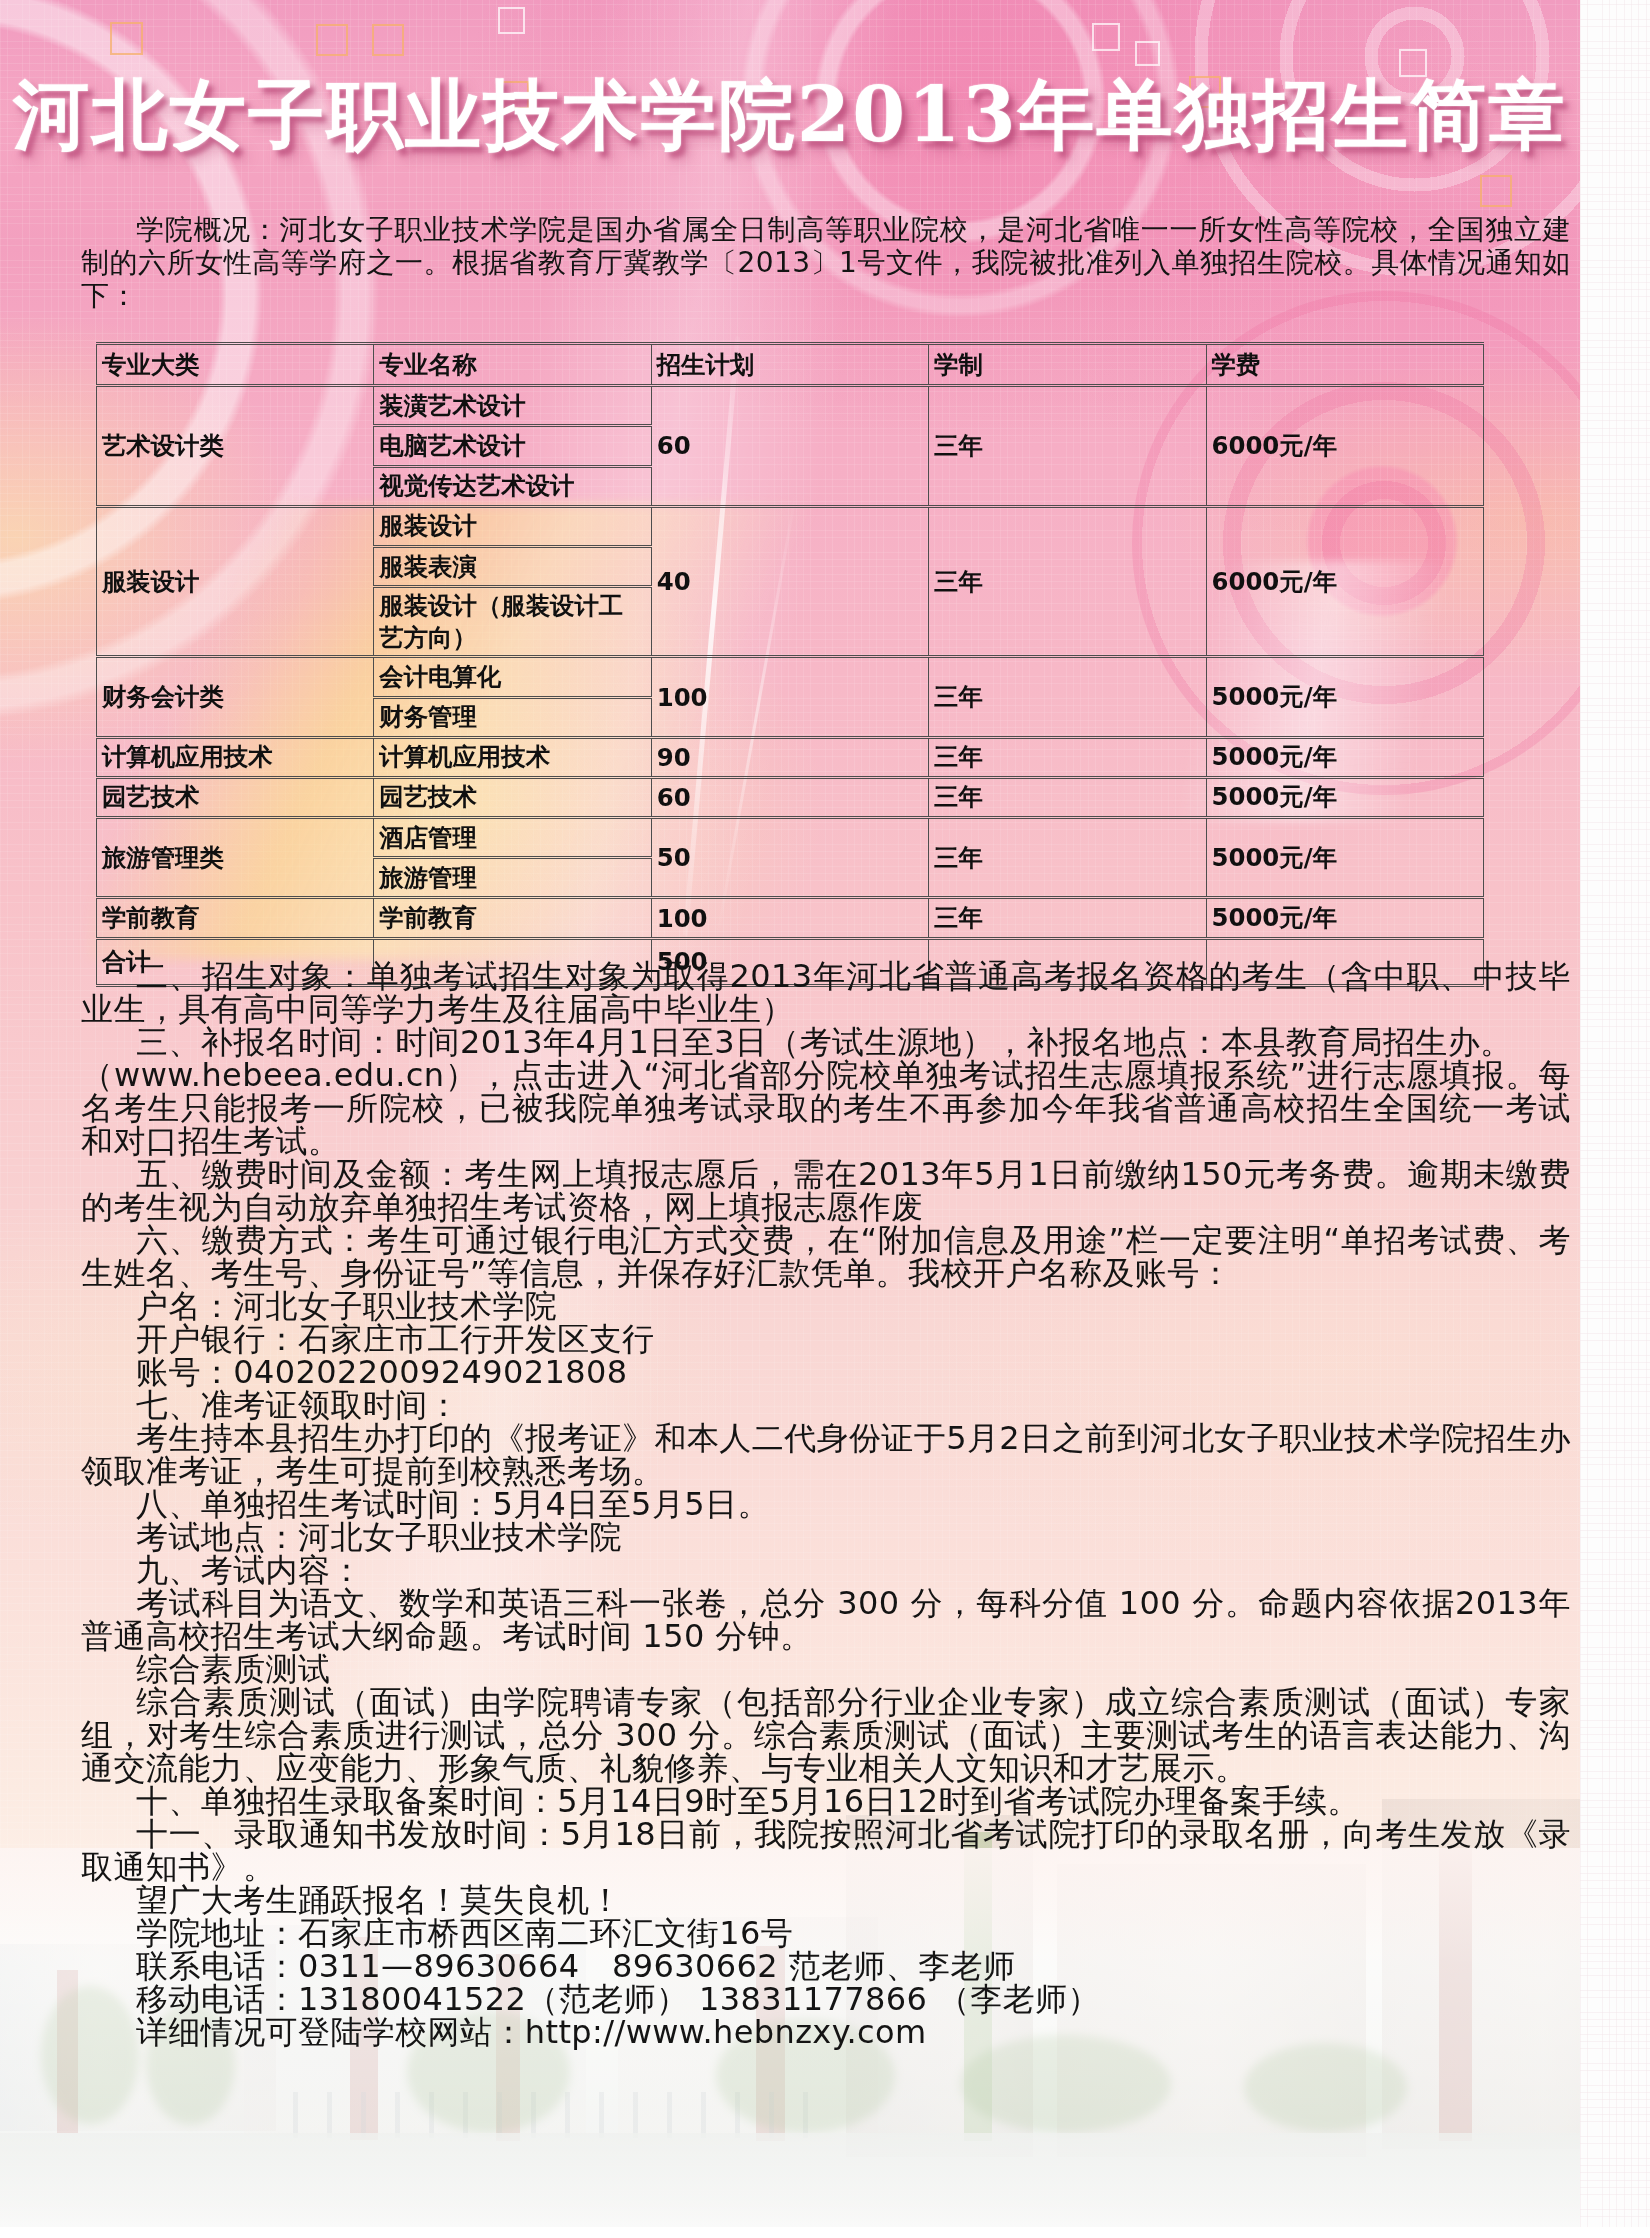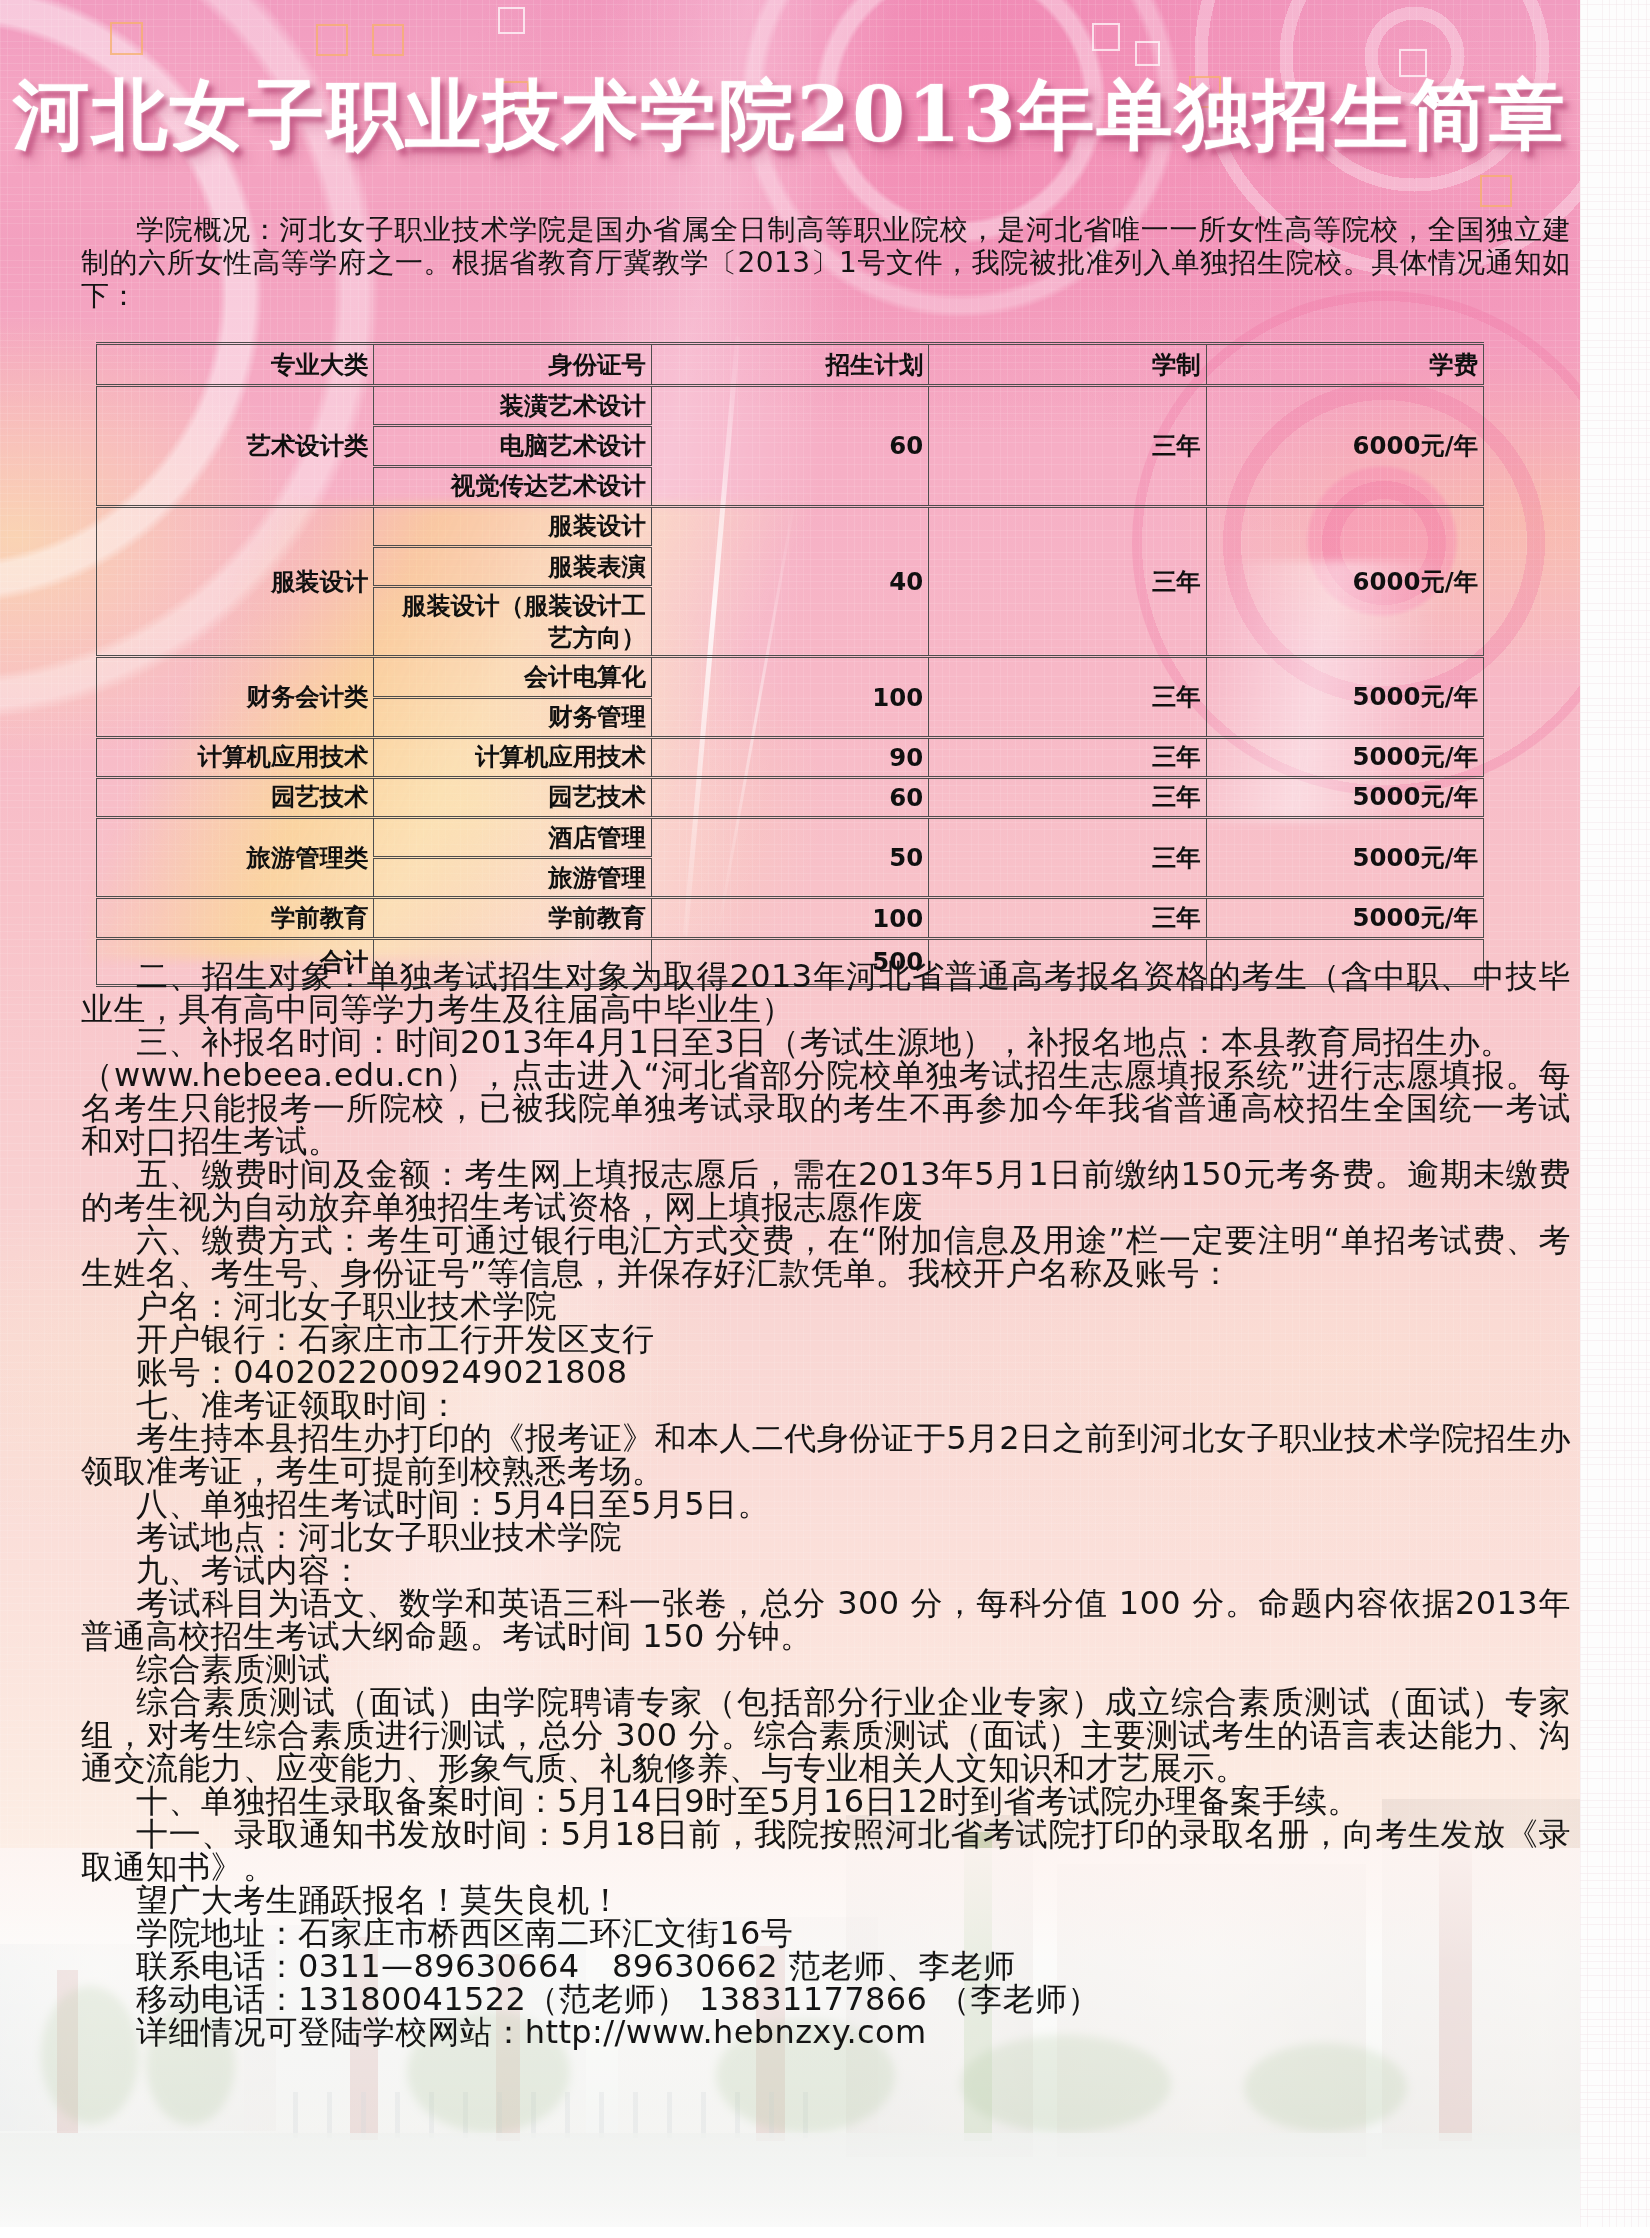--- a/index.html
+++ b/index.html
@@ -89,21 +89,21 @@
     position:absolute;top:65px;left:0;width:1580px;z-index:5;margin:0;text-align:center;
     font-family:"DejaVu Serif","Liberation Serif",serif;font-weight:bold;font-size:76px;letter-spacing:2.4px;color:#ffffff;
     text-shadow:0 0 1.6px rgba(255,255,255,.85), 4.9px 5.7px 5.7px rgba(186,74,120,.72), 8.1px 9.8px 13px rgba(186,74,120,.38);
   }
   .intro{
     position:absolute;top:213px;left:81px;width:1490px;z-index:5;margin:0;
     font-size:28px;line-height:33px;text-align:justify;text-indent:55px;letter-spacing:0.4px;
   }
   table.majors{
     position:absolute;top:342px;left:96px;width:1388px;z-index:5;
-    border-collapse:collapse;table-layout:fixed;text-align:right;
+    border-collapse:collapse;table-layout:fixed;text-align:left;
     font-size:24.4px;font-weight:bold;color:#101010;padding-left:31px;
   }
   .majors th,.majors td{
     border-top:3.3px double #4d4d4d;border-bottom:3.3px double #4d4d4d;
     border-left:1.6px solid #4d4d4d;border-right:1.6px solid #4d4d4d;
     padding:1.6px 4.9px;height:34px;overflow:hidden;
   }
   .majors th{height:36px;font-weight:bold;}
   .majors tr.total td{height:41px;}
   .sections{
@@ -162,21 +162,21 @@
 
   <div class="right-strip"></div>
 
   <h1 class="title">河北女子职业技术学院2013年单独招生简章</h1>
   <p class="intro">学院概况：河北女子职业技术学院是国办省属全日制高等职业院校，是河北省唯一一所女性高等院校，全国独立建制的六所女性高等学府之一。根据省教育厅冀教学〔2013〕1号文件，我院被批准列入单独招生院校。具体情况通知如下：</p>
 
   <table class="majors">
     <thead id="majors-thead">
         <tr>
           <th style="width: 20%;">专业大类</th>
-          <th style="width: 20%;">身份证号</th>
+          <th style="width: 20%;">专业名称</th>
           <th style="width: 20%;">招生计划</th>
           <th style="width: 20%;">学制</th>
           <th style="width: 20%;">学费</th>
         </tr>
       </thead>
     <tbody id="majors-tbody">
         <tr>
           <td rowspan="3">艺术设计类</td>
           <td>装潢艺术设计</td>
           <td rowspan="3">60</td>

